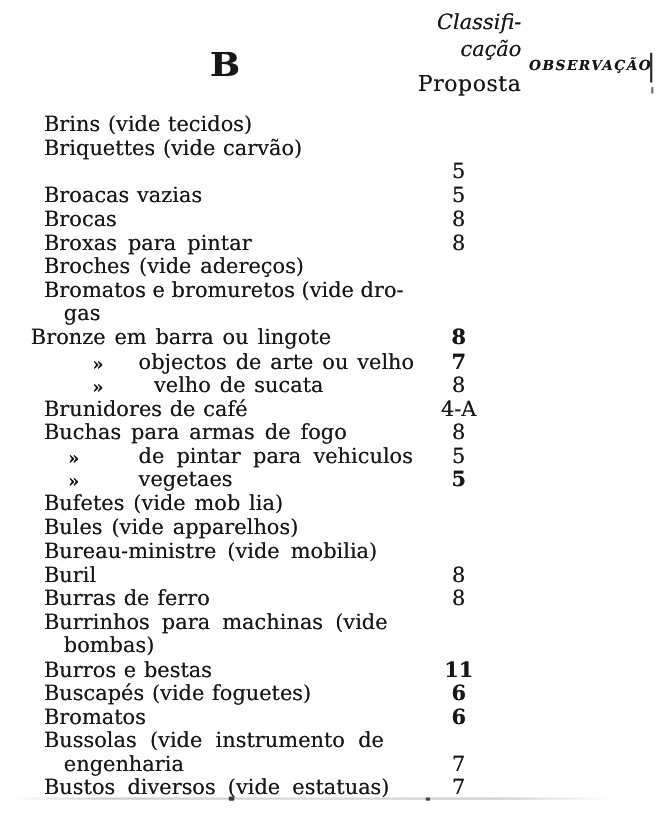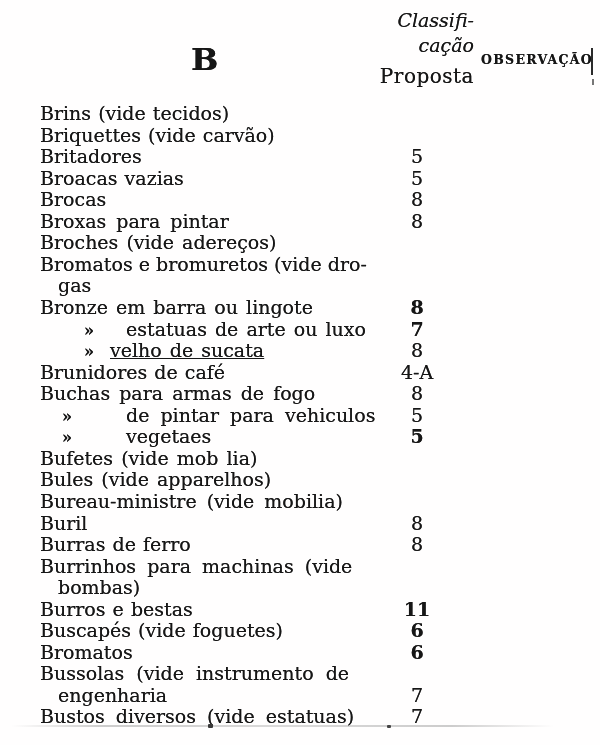--- a/index.html
+++ b/index.html
@@ -15,21 +15,21 @@
     position:absolute; left:192px; top:42px;
     font-size:30px; font-weight:bold; letter-spacing:1px;
     transform:scaleX(1.08);
   }
   .clf-line { position:absolute; left:350px; width:124px; text-align:right; white-space:nowrap; }
   .clf-1 { top:9px;  font-style:italic; font-size:19px; }
   .clf-2 { top:34px; font-style:italic; font-size:19px; }
   .clf-3 { top:64px; font-size:20px; letter-spacing:0.5px; }
   .obs-header {
     position:absolute; left:481px; top:52px; width:119px; overflow:hidden;
-    font-size:12.5px; font-weight:bold; letter-spacing:1.3px; white-space:nowrap;
+    font-size:12.5px; font-weight:bold; letter-spacing:1.3px; white-space:nowrap;font-style:italic;
   }
   .obs-divider { position:absolute; left:591px; top:48px; width:2px; height:27px; background:#2a2a2a; }
   .obs-tick    { position:absolute; left:592px; top:79px; width:2px; height:6px; background:#777; }
 
   
   .row  { position:absolute; left:0; width:100%; height:22px; font-size:19px; line-height:21px; white-space:nowrap; }
   .row .name   { position:absolute; top:0; }
   .row .marker { position:absolute; top:1px; font-size:16px; font-weight:bold; }
   .row .num    { position:absolute; left:399px; top:0; width:36px; text-align:center; }
   .row .num.bold { font-weight:bold; }
@@ -58,21 +58,20 @@
   <div class="obs-tick"></div>
 
   <div id="rows">
       <div class="row" style="top: 103px;">
         <span class="name ink" style="left: 40px; word-spacing: 1px;">Brins (vide tecidos)</span>
       </div>
       <div class="row" style="top: 124.5px;">
         <span class="name ink" style="left: 40px; word-spacing: 1px;">Briquettes (vide carvão)</span>
       </div>
       <div class="row" style="top: 146.1px;">
-        <span class="name ink" style="left: 40px;">Britadores</span>
         <span class="num ink">5</span>
       </div>
       <div class="row" style="top: 167.7px;">
         <span class="name ink" style="left: 40px; word-spacing: 1px;">Broacas vazias</span>
         <span class="num ink">5</span>
       </div>
       <div class="row" style="top: 189.2px;">
         <span class="name ink" style="left: 40px;">Brocas</span>
         <span class="num ink">8</span>
       </div>
@@ -83,31 +82,31 @@
       <div class="row" style="top: 232.3px;">
         <span class="name ink" style="left: 40px; word-spacing: 2px;">Broches (vide adereços)</span>
       </div>
       <div class="row" style="top: 253.8px;">
         <span class="name ink" style="left: 40px; text-align: right;">Bromatos e bromuretos (vide dro-</span>
       </div>
       <div class="row" style="top: 275.4px;">
         <span class="name ink" style="left: 58px;">gas</span>
       </div>
       <div class="row" style="top: 297px;">
-        <span class="name ink" style="left: 40px; word-spacing: 2px;">Bronze em barra ou lingote</span>
+        <span class="name ink" style="left: 28px; word-spacing: 2px;">Bronze em barra ou lingote</span>
         <span class="num ink bold">8</span>
       </div>
       <div class="row" style="top: 318.5px;">
         <span class="marker ink" style="left: 84px;">»</span>
-        <span class="name ink" style="left: 126px; word-spacing: 2px;">estatuas de arte ou luxo</span>
+        <span class="name ink" style="left: 126px; word-spacing: 2px;">objectos de arte ou velho</span>
         <span class="num ink bold">7</span>
       </div>
       <div class="row" style="top: 340.1px;">
         <span class="marker ink" style="left: 84px;">»</span>
-        <span class="name ink" style="left: 110px; word-spacing: 2px; text-decoration: underline;">velho de sucata</span>
+        <span class="name ink" style="left: 140px; word-spacing: 2px;">velho de sucata</span>
         <span class="num ink">8</span>
       </div>
       <div class="row" style="top: 361.6px;">
         <span class="name ink" style="left: 40px; word-spacing: 1px;">Brunidores de café</span>
         <span class="num ink">4-A</span>
       </div>
       <div class="row" style="top: 383.2px;">
         <span class="name ink" style="left: 40px; word-spacing: 3px;">Buchas para armas de fogo</span>
         <span class="num ink">8</span>
       </div>

